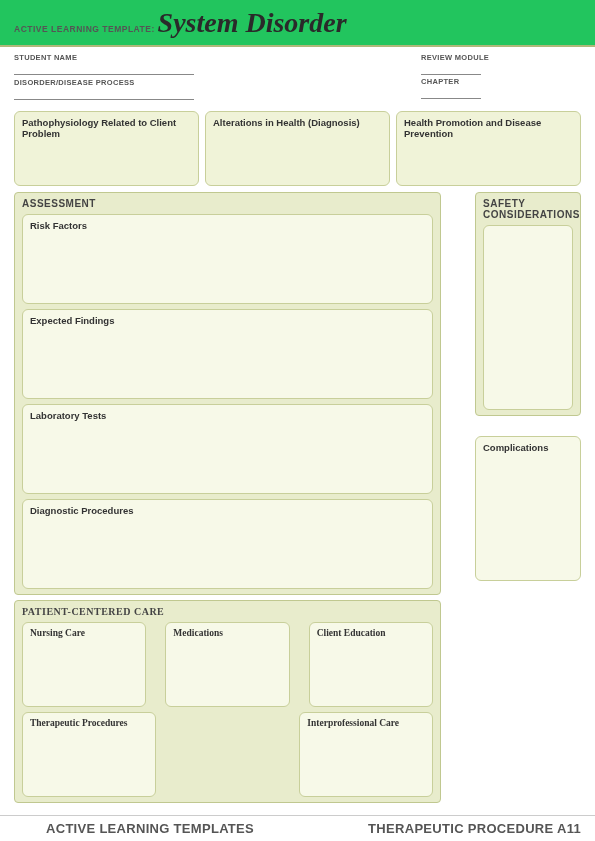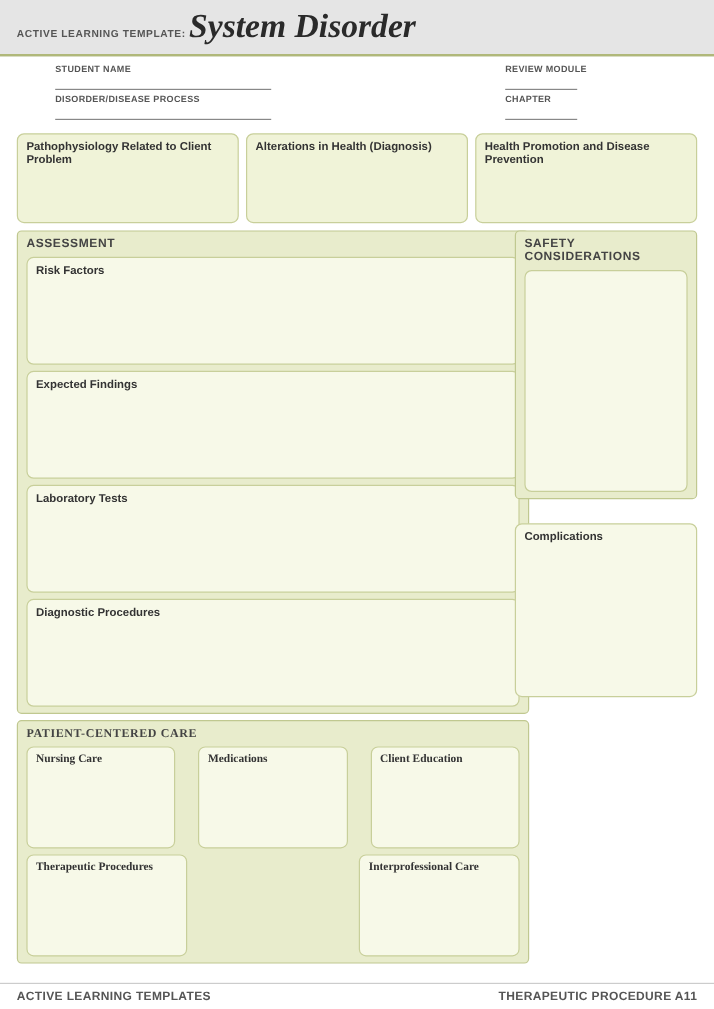--- a/index.html
+++ b/index.html
@@ -8,21 +8,21 @@
       height: 841px;
       background: #fff;
       font-family: Arial, sans-serif;
       font-size: 10px;
       color: #333;
       overflow: hidden;
     }
 
     
     .header {
-      background: #e5e5e5;
+      background: #22c55e;
       padding: 8px 14px 6px 14px;
       border-bottom: 2px solid #b0b87a;
     }
     .header-label {
       font-size: 8.5px;
       font-weight: bold;
       letter-spacing: 0.5px;
       color: #555;
       text-transform: uppercase;
     }
@@ -35,21 +35,21 @@
       line-height: 1.1;
     }
 
     
     .info-row {
       padding: 6px 14px 4px 14px;
       display: flex;
       gap: 20px;
       align-items: flex-start;
     }
-    .info-left { flex: 1; margin-left: 32px; }
+    .info-left { flex: 1; }
     .info-right { width: 160px; }
     .info-label {
       font-size: 7.5px;
       font-weight: bold;
       color: #555;
       text-transform: uppercase;
       letter-spacing: 0.3px;
       display: block;
       margin-bottom: 1px;
     }
@@ -107,21 +107,21 @@
       border: 1px solid #c8cf9a;
       border-radius: 6px;
       padding: 5px 7px;
       min-height: 90px;
     }
 
     
     .right-panel {
       position: absolute;
       right: 14px;
-      width: 152px;
+      width: 106px;
     }
     .safety-box {
       background: #e8eccc;
       border: 1px solid #c0c890;
       border-radius: 4px;
       padding: 5px 7px;
     }
     .safety-inner {
       background: #f7f9e8;
       border: 1px solid #c8cf9a;
@@ -193,25 +193,26 @@
       bottom: 0;
       left: 0;
       right: 0;
       padding: 5px 14px;
       display: flex;
       justify-content: space-between;
       border-top: 1px solid #ccc;
       background: #fff;
     }
     .footer-text {
-      font-size: 10px;
+      font-size: 13px;
       color: #555;
       font-weight: bold;
       text-transform: uppercase;
       letter-spacing: 0.3px;
+      margin-left: 32px;
     }
   </style>
 </head>
 <body>
 
 <div class="header">
   <span class="header-label">ACTIVE LEARNING TEMPLATE:</span>
   <span class="header-title">System Disorder</span>
 </div>
 

